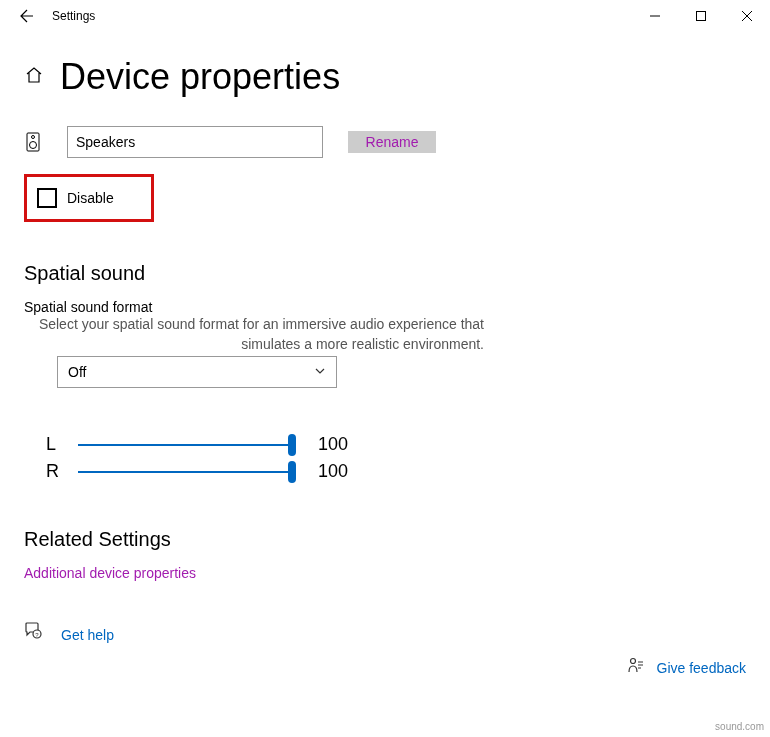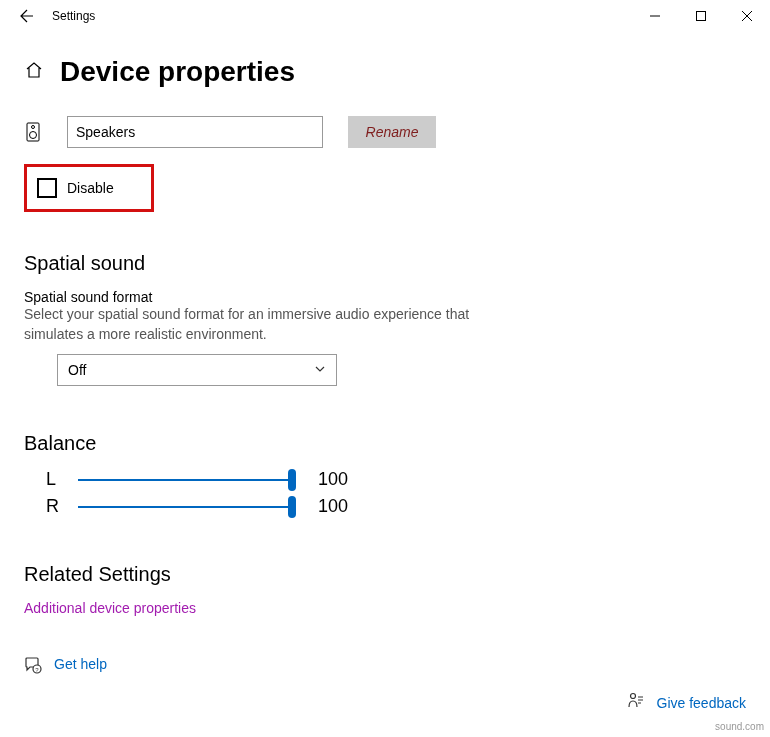--- a/index.html
+++ b/index.html
@@ -5,40 +5,40 @@
   * { margin: 0; padding: 0; box-sizing: border-box; font-family: "Segoe UI", Arial, sans-serif; }
   body { width: 770px; height: 737px; background: #fff; color: #000; position: relative; overflow: hidden; }
   .titlebar { display: flex; align-items: center; height: 32px; padding-left: 8px; text-align: right; }
   .back-btn { width: 36px; height: 28px; display: flex; align-items: center; justify-content: center; }
   .title { font-size: 12px; margin-left: 8px; color: #000; }
   .winctrl { position: absolute; right: 0; top: 0; display: flex; }
   .winbtn { width: 46px; height: 32px; display: flex; align-items: center; justify-content: center; }
   .content { padding: 0 24px; }
   .page-header { display: flex; align-items: center; margin-top: 24px; margin-bottom: 28px; }
   .home-icon { margin-right: 16px; }
-  .page-title { font-size: 28px; font-weight: 700; text-align: right; }
+  .page-title { font-size: 36px; font-weight: 400; text-align: right; }
   .device-row { display: flex; align-items: center; gap: 25px; margin-bottom: 16px; }
   .device-icon { width: 18px; display: flex; justify-content: center; }
   .device-input { width: 256px; height: 32px; border: 1px solid #999; padding: 4px 8px; font-size: 14px; background: #fff; outline: none; }
-  .rename-btn { height: 32px; width: 88px; background: #ccc; border: none; font-size: 14px; color: #7f1d1d; cursor: pointer; font-style: italic; }
+  .rename-btn { height: 22px; width: 88px; background: #ccc; border: none; font-size: 14px; color: #a21caf; cursor: pointer; }
   .disable-row { border: 3px solid #d31010; width: 130px; height: 48px; display: flex; align-items: center; padding: 0 10px; gap: 10px; margin-bottom: 40px; }
   .checkbox-box { width: 20px; height: 20px; border: 2px solid #000; }
   .section-title { font-size: 20px; font-weight: 400; margin-bottom: 14px; }
   .field-label { font-size: 14px; }
-  .field-desc { font-size: 14px; color: #555; line-height: 1.4; max-width: 460px; margin-bottom: 10px; }
+  .field-desc { font-size: 14px; color: #555; line-height: 1.4; max-width: 460px; margin-bottom: 2px; text-align: right; }
   .select-box { width: 280px; height: 32px; border: 1px solid #999; display: flex; align-items: center; justify-content: space-between; padding: 0 10px; font-size: 14px; margin-bottom: 46px; margin-left: 33px; }
   .balance-row { display: flex; align-items: center; gap: 20px; margin-bottom: 6px; padding-left: 22px; }
   .balance-label { width: 12px; font-size: 18px; }
   .slider-track { width: 214px; height: 14px; position: relative; display: flex; align-items: center; }
   .slider-line { position: absolute; left: 0; right: 0; height: 2px; background: #0067c0; }
   .slider-thumb { position: absolute; right: -4px; width: 8px; height: 22px; background: #0067c0; border-radius: 4px; }
   .slider-val { font-size: 18px; margin-left: 6px; }
   .section-gap { margin-top: 46px; }
   .link { color: #a21caf; font-size: 14px; display: block; margin-top: 10px; cursor: pointer; }
-  .help-row { display: flex; align-items: flex-start; gap: 12px; margin-top: 40px; }
+  .help-row { display: flex; align-items: flex-end; gap: 19px; margin-top: 40px; }
   .fb-row { display: flex; align-items: center; gap: 12px; margin-top: 14px; justify-content: flex-end; }
   .help-link { color: #0067c0; font-size: 14px; cursor: pointer; }
   .watermark { position: absolute; right: 6px; bottom: 5px; font-size: 10px; color: #999; }
 </style>
 </head>
 <body>
 
 <div class="titlebar">
   <div class="back-btn">
     <svg width="16" height="16" viewBox="0 0 16 16">
@@ -98,21 +98,20 @@
   <div class="field-desc">Select your spatial sound format for an immersive audio experience that simulates a more realistic environment.</div>
   <div class="select-box">
     <span>Off</span>
     <span>
       <svg width="12" height="12" viewBox="0 0 12 12">
           <path d="M2 4 L6 8 L10 4" stroke="#333" stroke-width="1.2" fill="none"></path>
         </svg>
     </span>
   </div>
 
-  <h2 class="section-title">Balance</h2>
   <div class="balance-row">
     <span class="balance-label">L</span>
     <div class="slider-track">
       <div class="slider-line"></div>
       <div class="slider-thumb"></div>
     </div>
     <span class="slider-val">100</span>
   </div>
   <div class="balance-row">
     <span class="balance-label">R</span>

